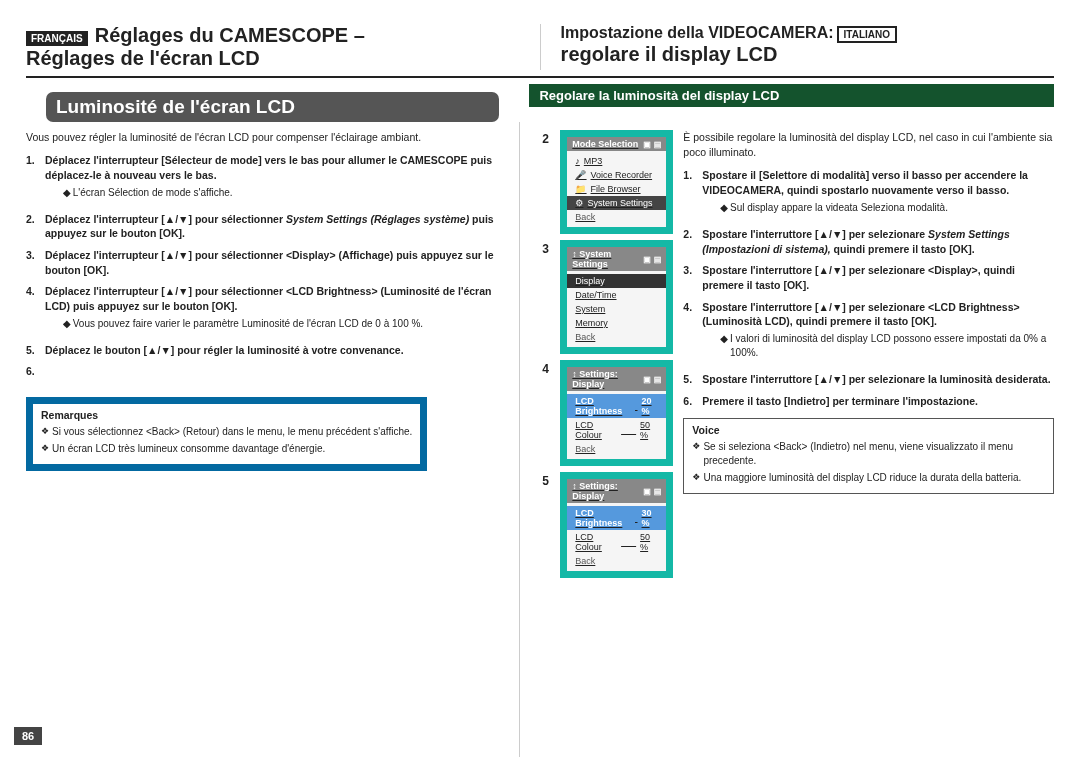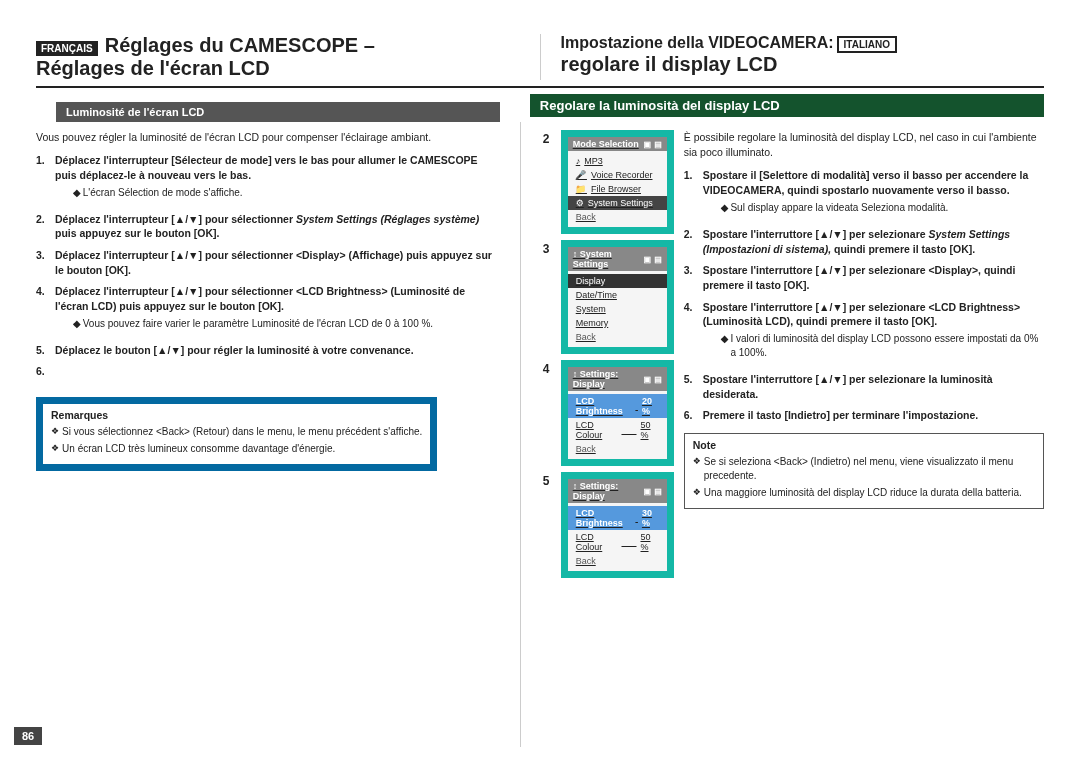--- a/index.html
+++ b/index.html
@@ -11,21 +11,21 @@
       font-size: 11px;
       color: #222;
       overflow: hidden;
     }
 
     .page {
       width: 1080px;
       height: 763px;
       display: flex;
       flex-direction: column;
-      padding: 16px;
+      padding: 6px;
     }
 
     
     .header {
       display: flex;
       border-bottom: 2px solid #222;
       padding-bottom: 6px;
       margin: 18px 20px 0 20px;
     }
     .header-left {
@@ -54,23 +54,24 @@
       font-size: 10px;
       padding: 1px 5px;
       margin-right: 4px;
     }
 
     
     .section-heading {
       background: #555;
       color: #fff;
       font-weight: bold;
-      font-size: 11px;
+      font-size: 19px;
       padding: 4px 10px;
       margin: 8px 20px 0 20px;
+      border-radius: 7px;
     }
     .section-heading-right {
       background: #14532d;
       color: #fff;
       font-weight: bold;
       font-size: 13px;
       padding: 4px 10px;
     }
 
     
@@ -517,21 +518,21 @@
           </li>
 
           <li>
             <span class="num">6.</span>
             <span class="bold-item">Premere il tasto [Indietro] per terminare l'impostazione.</span>
           </li>
         </ol>
 
         <div style="margin-top:10px;">
           <div class="note-right-box">
-            <div class="note-right-title">Note</div>
+            <div class="note-right-title">Voice</div>
             <ul class="note-bullets">
               <li>Se si seleziona &lt;Back&gt; (Indietro) nel menu, viene visualizzato il menu precedente.</li>
               <li>Una maggiore luminosità del display LCD riduce la durata della batteria.</li>
             </ul>
           </div>
         </div>
 
       </div>
     </div>
   </div>

